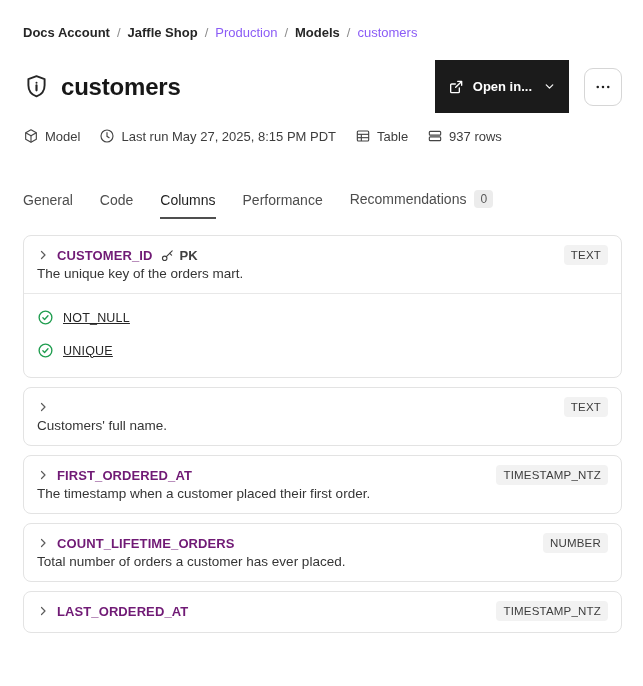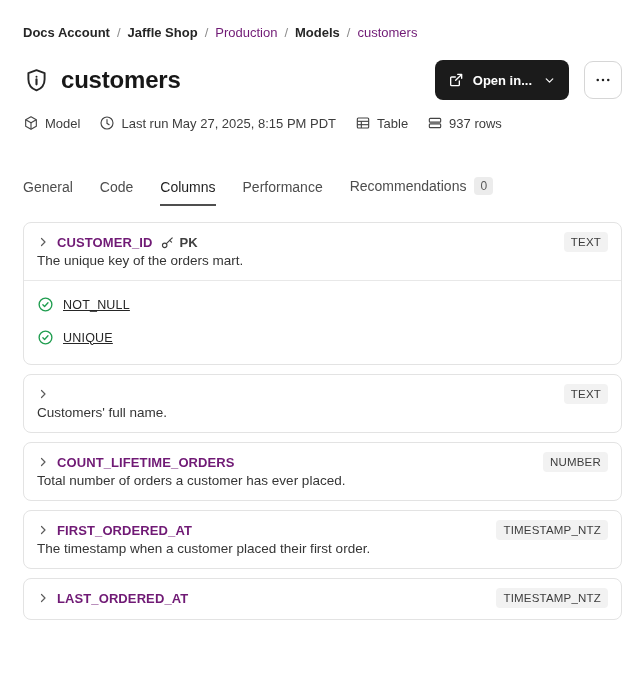--- a/index.html
+++ b/index.html
@@ -8,32 +8,32 @@
     width: 643px; height: 686px; background: #ffffff;
     font-family: "Liberation Sans", "DejaVu Sans", sans-serif;
     color: #1f1f1f; overflow: hidden;
   }
   .page { padding: 25px 21px 0 23px; }
 
   
   .breadcrumb { display: flex; align-items: center; gap: 7px; font-size: 13px; }
   .crumb { cursor: pointer; white-space: nowrap; }
   .crumb.bold { font-weight: 700; color: #262626; }
-  .crumb.plain { font-weight: 400; color: #701a75; }
+  .crumb.plain { font-weight: 400; color: #8b5cf6; }
   .crumb-sep { color: #8c8c8c; font-weight: 400; }
 
   
   .title-row { display: flex; align-items: center; justify-content: space-between; margin-top: 20px; }
   .title-left { display: flex; align-items: center; gap: 11px; }
   .title-left h1 { margin: 0; font-size: 24px; font-weight: 700; letter-spacing: -0.2px; color: #171717; }
   .shield-icon { display: flex; color: #262626; }
   .title-actions { display: flex; align-items: center; gap: 15px; }
   .btn-dark {
-    display: flex; align-items: center; gap: 9px; height: 40px; padding: 0 13px;
-    background: var(--btn-dark, #1b1b1b); color: #ffffff; border: none; border-radius: 8px;
+    display: flex; align-items: center; gap: 9px; height: 53px; padding: 0 13px;
+    background: var(--btn-dark, #1b1b1b); color: #ffffff; border: none; border-radius: 0;
     font-family: inherit; font-size: 13px; font-weight: 700; cursor: pointer;
   }
   .btn-dark .chev-down { margin-left: 2px; opacity: 0.95; }
   .btn-more {
     width: 38px; height: 38px; display: flex; align-items: center; justify-content: center;
     background: #ffffff; border: 1px solid #d6d6d6; border-radius: 9px; cursor: pointer; color: #1f1f1f;
   }
 
   
   .meta-row { display: flex; align-items: center; gap: 19px; margin-top: 15px; font-size: 13px; color: #3d3d3d; }
@@ -258,50 +258,50 @@
     </div>
 
     <div class="card">
       <div class="card-main">
         <div class="card-header">
           <span class="chev-right">
             <svg width="12" height="12" viewBox="0 0 24 24" fill="none" stroke="currentColor" stroke-width="2.4" stroke-linecap="round" stroke-linejoin="round">
                 <path d="M9 5l7 7-7 7"></path>
               </svg>
           </span>
+          <span class="col-name">FIRST_ORDERED_AT</span>
+          <span class="type-badge">TIMESTAMP_NTZ</span>
+        </div>
+        <div class="col-desc">The timestamp when a customer placed their first order.</div>
+      </div>
+    </div>
+
+    <div class="card">
+      <div class="card-main">
+        <div class="card-header">
+          <span class="chev-right">
+            <svg width="12" height="12" viewBox="0 0 24 24" fill="none" stroke="currentColor" stroke-width="2.4" stroke-linecap="round" stroke-linejoin="round">
+                <path d="M9 5l7 7-7 7"></path>
+              </svg>
+          </span>
           <span class="col-name">COUNT_LIFETIME_ORDERS</span>
           <span class="type-badge">NUMBER</span>
         </div>
         <div class="col-desc">Total number of orders a customer has ever placed.</div>
       </div>
     </div>
 
     <div class="card">
       <div class="card-main">
         <div class="card-header">
           <span class="chev-right">
             <svg width="12" height="12" viewBox="0 0 24 24" fill="none" stroke="currentColor" stroke-width="2.4" stroke-linecap="round" stroke-linejoin="round">
                 <path d="M9 5l7 7-7 7"></path>
               </svg>
           </span>
-          <span class="col-name">FIRST_ORDERED_AT</span>
-          <span class="type-badge">TIMESTAMP_NTZ</span>
-        </div>
-        <div class="col-desc">The timestamp when a customer placed their first order.</div>
-      </div>
-    </div>
-
-    <div class="card">
-      <div class="card-main">
-        <div class="card-header">
-          <span class="chev-right">
-            <svg width="12" height="12" viewBox="0 0 24 24" fill="none" stroke="currentColor" stroke-width="2.4" stroke-linecap="round" stroke-linejoin="round">
-                <path d="M9 5l7 7-7 7"></path>
-              </svg>
-          </span>
           <span class="col-name">LAST_ORDERED_AT</span>
           <span class="type-badge">TIMESTAMP_NTZ</span>
         </div>
 
       </div>
     </div>
 
   </div>
 </div>
 

